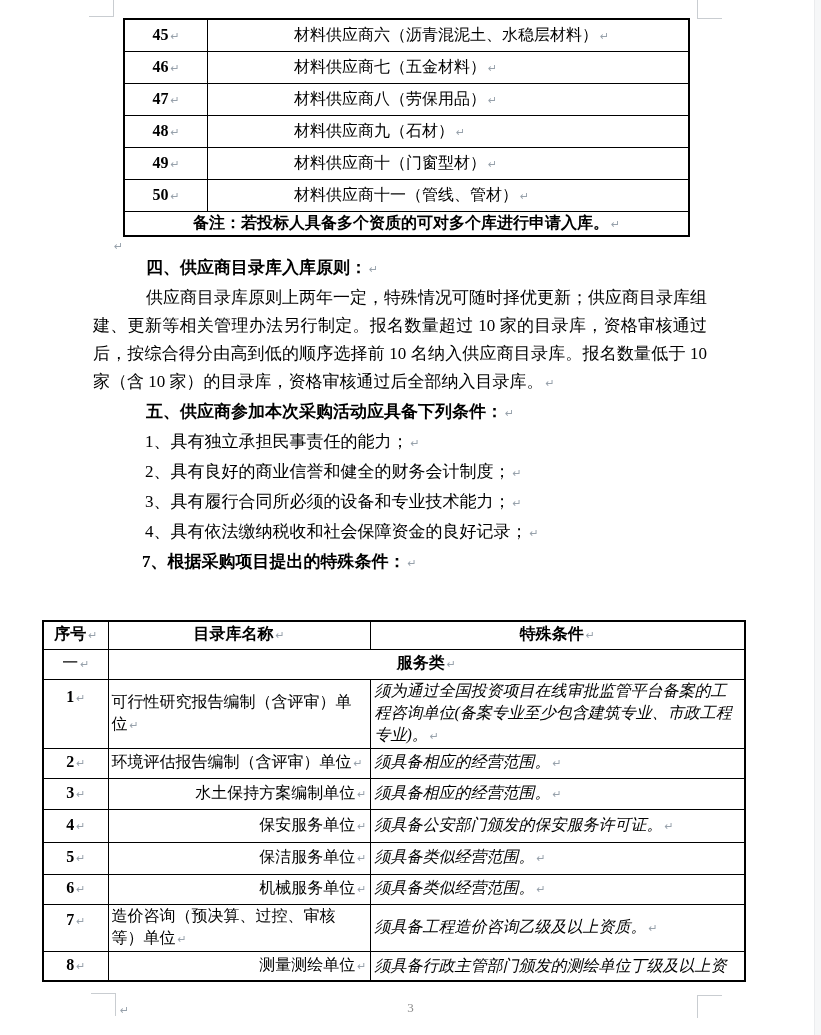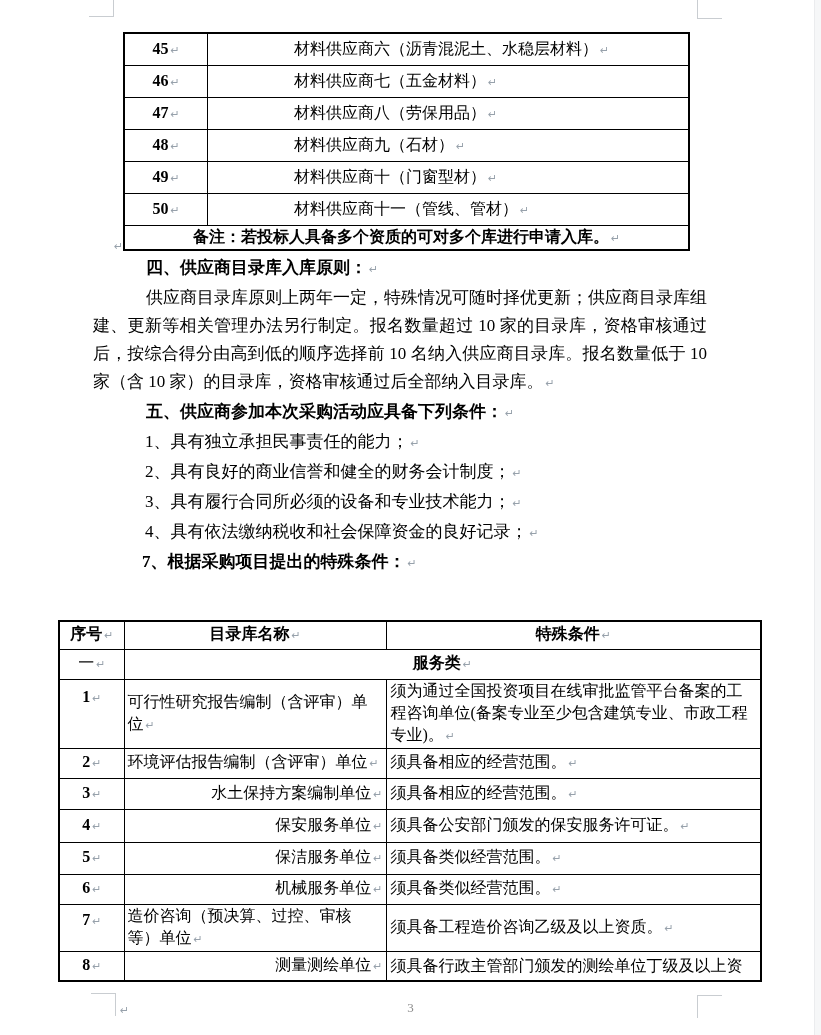--- a/index.html
+++ b/index.html
@@ -15,44 +15,44 @@
   .cm { position:absolute; }
   .cm-tl { left:89px;  top:0;     width:24px; height:16px; border-right:1px solid #c9cdd1; border-bottom:1px solid #c9cdd1; }
   .cm-tr { left:697px; top:0;     width:24px; height:18px; border-left:1px solid #c9cdd1;  border-bottom:1px solid #c9cdd1; }
   .cm-bl { left:91px;  top:993px; width:24px; height:22px; border-right:1px solid #c9cdd1; border-top:1px solid #c9cdd1; }
   .cm-br { left:697px; top:995px; width:24px; height:22px; border-left:1px solid #c9cdd1;  border-top:1px solid #c9cdd1; }
 
   table { border-collapse:collapse; table-layout:fixed; }
   td { border:1px solid #000; font-size:16px; vertical-align:middle; overflow:hidden; }
 
   
-  .t1 { position:absolute; left:123px; top:32px; width:567px; border:2px solid #000; }
+  .t1 { position:absolute; left:123px; top:18px; width:567px; border:2px solid #000; }
   .t1 td.no   { width:80px; text-align:center; font-weight:700; }
   .t1 td.name { padding-left:86px; }
   .t1 tr { height:32px; }
   .t1 tr.note-row { height:19px;padding-left:23px; }
   .t1 td.note { text-align:center; font-weight:700; }
 
   
   .bodytext { position:absolute; left:93px; top:254px; width:614px;
     font-size:17px; line-height:28px; }
   .h-bold { font-weight:700; padding-left:53px; }
   .para { text-indent:53px; text-align:justify; }
   .li { padding-left:52px; }
   .li7 { padding-left:49px; font-weight:700; }
 
   
-  .t2 { position:absolute; left:58px; top:620px; width:702px; border:2px solid #000; }
+  .t2 { position:absolute; left:42px; top:620px; width:702px; border:2px solid #000; }
   .t2 td { line-height:22px; }
   .t2 td.c1 { text-align:center; }
   .t2 td.hd { text-align:center; font-weight:700; }
   .t2 td.num { text-align:center; font-weight:700; }
   .t2 td.name-c { text-align:right; padding:0 3px; }
   .t2 td.name-l { text-align:left; padding:0 3px; }
-  .t2 td.cond { text-align:left; padding:0 4px; }
+  .t2 td.cond { text-align:left; padding:0 4px;font-style:italic; }
   .t2 td.cat { text-align:center; font-weight:700; }
 
   
   .pmark { color:#97a1ab; font-size:11px; margin-left:2px;
     font-family:"DejaVu Sans",sans-serif; font-weight:400; }
   td.rowend { position:relative; }
   td.rowend::after { content:attr(data-pm); position:absolute; right:-15px; top:50%;
     margin-top:-8px; color:#97a1ab; font-size:11px; font-family:"DejaVu Sans",sans-serif; font-weight:400; }
   .float-pm { position:absolute; color:#97a1ab; font-size:11px;
     font-family:"DejaVu Sans",sans-serif; }

